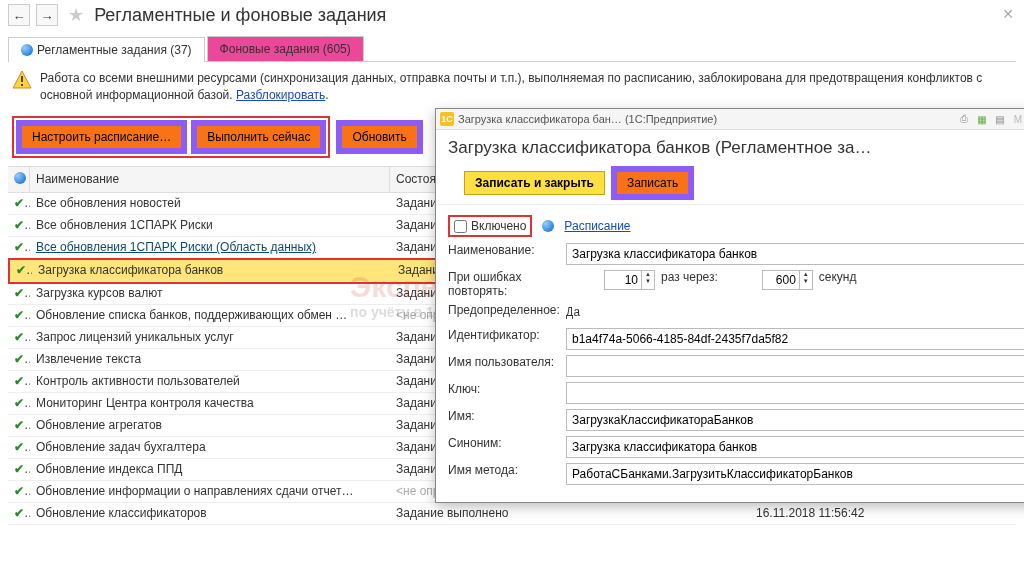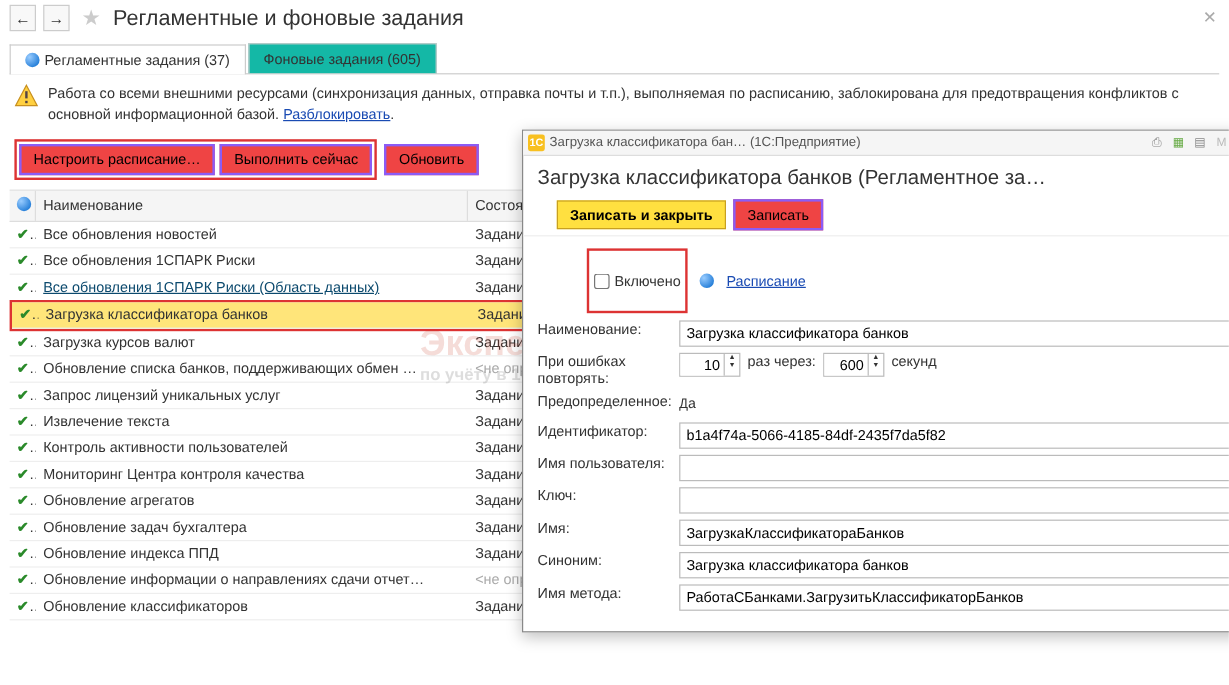--- a/index.html
+++ b/index.html
@@ -3,29 +3,29 @@
 <meta charset="utf-8">
 <style>
 * { box-sizing: border-box; margin: 0; padding: 0; font-family: Arial, sans-serif; }
 body { background: #fff; font-size: 12px; color: #333; width: 1024px; height: 571px; overflow: hidden; position: relative; }
 .titlebar { display: flex; align-items: center; padding: 4px 8px; gap: 6px; }
 .nav-btn { width: 22px; height: 22px; border: 1px solid #ccc; background: #f8f8f8; display: flex; align-items: center; justify-content: center; cursor: pointer; font-size: 13px; }
 .star { color: #ccc; font-size: 18px; margin: 0 4px; }
 .title { font-size: 18px; font-weight: normal; }
 .close-x { position: absolute; right: 10px; top: 6px; color: #aaa; font-size: 14px; }
 .tabs { display: flex; margin: 6px 8px 0; border-bottom: 1px solid #ccc; }
-.tab { padding: 5px 12px; border: 1px solid #ccc; border-bottom: none; background: #14b8a6; font-size: 12px; margin-right: 2px; display: flex; align-items: center; gap: 4px; }
+.tab { padding: 5px 12px; border: 1px solid #ccc; border-bottom: none; background: #ec4899; font-size: 12px; margin-right: 2px; display: flex; align-items: center; gap: 4px; }
 .tab.active { background: #fff; position: relative; top: 1px; }
 .globe { width: 12px; height: 12px; border-radius: 50%; background: radial-gradient(circle at 30% 30%, #9cf, #06c); display: inline-block; }
 .warning-panel { display: flex; padding: 8px 12px; gap: 8px; line-height: 1.4; }
 .warn-icon { width: 20px; height: 20px; flex-shrink: 0; }
 .warn-icon svg { width: 20px; height: 20px; }
 .link { color: #1a4bb3; text-decoration: underline; cursor: pointer; }
 .toolbar { display: flex; padding: 4px 12px 8px; gap: 6px; align-items: center; }
-.btn { border: 2px solid #8b5cf6; background: #ef4444; padding: 4px 10px; font-size: 12px; cursor: pointer; }
+.btn { border: 6px solid #8b5cf6; background: #f97316; padding: 4px 10px; font-size: 12px; cursor: pointer; }
 .hlbox { border: 2px solid #d33; padding: 2px; display: flex; gap: 4px; }
 .toolbar-right { margin-left: auto; display: flex; gap: 4px; }
 .grid { border-top: 1px solid #ddd; margin: 0 8px; }
 .grid-head { display: flex; background: #f5f5f5; border-bottom: 1px solid #ddd; font-size: 12px; }
 .grid-head > div { padding: 5px 6px; border-right: 1px solid #ddd; }
 .grid-row { display: flex; border-bottom: 1px solid #eee; font-size: 12px; align-items: center; height: 22px; }
 .grid-row > div { padding: 3px 6px; white-space: nowrap; overflow: hidden; text-overflow: ellipsis; }
 .col-icon { width: 22px; flex-shrink: 0; text-align: center; }
 .col-name { width: 360px; flex-shrink: 0; }
 .col-status { width: 360px; flex-shrink: 0; }
@@ -41,26 +41,26 @@
 .dlg-title { display: flex; align-items: center; padding: 2px 4px; background: #f5f5f5; font-size: 11px; gap: 4px; border-bottom: 1px solid #ddd; }
 .mini-icon { width: 14px; height: 14px; background: #f8c020; border-radius: 2px; font-size: 9px; display: inline-flex; align-items: center; justify-content: center; color: #fff; font-weight: bold; }
 .dlg-title-text { flex: 1; color: #555; }
 .dlg-title-btns { display: flex; gap: 2px; }
 .dlg-title-btns span { width: 16px; height: 16px; display: inline-flex; align-items: center; justify-content: center; font-size: 10px; color: #888; border: 1px solid transparent; }
 .dlg-heading { font-size: 17px; padding: 8px 12px 4px; }
 .dlg-toolbar { display: flex; gap: 6px; padding: 4px 28px; align-items: center; }
 .btn-primary { background: #ffe040; border: 1px solid #c8a020; font-weight: bold; }
 .dlg-body { padding: 4px 12px 12px; border-top: 1px solid #eee; }
 .chk-row { display: flex; align-items: center; gap: 10px; margin: 6px 0; }
-.chk-hl { border: 2px solid #d33; padding: 18px 4px; display: inline-flex; align-items: center; gap: 4px; margin-left: 41px; }
+.chk-hl { border: 2px solid #d33; padding: 2px 4px; display: inline-flex; align-items: center; gap: 4px; }
 .form-row { display: flex; align-items: flex-start; margin: 5px 0; gap: 6px; font-size: 12px; }
 .form-label { width: 112px; flex-shrink: 0; color: #333; }
 .form-input { flex: 1; border: 1px solid #bbb; padding: 3px 5px; font-size: 12px; background: #fff; }
 .form-static { padding: 3px 0; font-family: Liberation Mono, monospace; }
-.spinner { display: inline-flex; border: 1px solid #bbb; }
+.spinner { display: inline-flex; border: 1px solid #bbb; margin-left: 38px; }
 .spinner input { border: none; width: 36px; text-align: right; padding: 2px 3px; font-size: 12px; }
 .spinner-btns { display: flex; flex-direction: column; border-left: 1px solid #bbb; }
 .spinner-btns span { font-size: 6px; padding: 0 3px; line-height: 7px; cursor: pointer; }
 .sel-btn { width: 18px; border: 1px solid #bbb; background: #f5f5f5; text-align: center; font-size: 10px; cursor: pointer; }
 
 
 .watermark { position: absolute; left: 350px; top: 270px; font-size: 30px; color: rgba(200,60,40,0.18); pointer-events: none; font-weight: bold; }
 .watermark .sub { font-size: 14px; display: block; color: rgba(120,120,120,0.25); }
 </style>
 </head>

